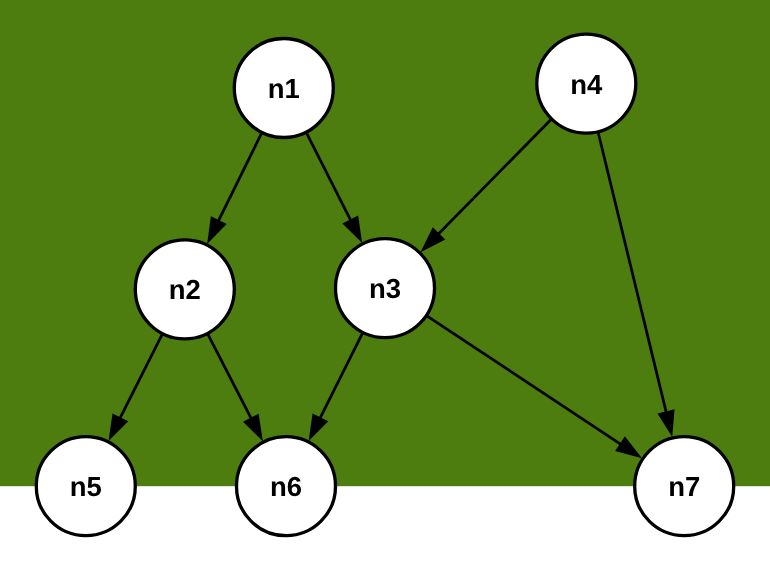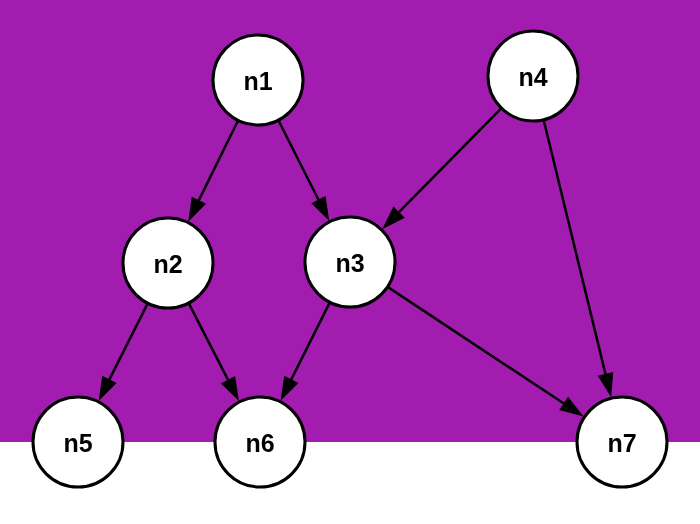--- a/index.html
+++ b/index.html
@@ -10,21 +10,21 @@
   body {
     width: 700px;
     height: 524px;
     font-family: "Liberation Sans", sans-serif;
     overflow: hidden;
   }
   #graph-canvas {
     position: relative;
     width: 700px;
     height: 442px;
-    background: #a21caf;
+    background: #4d7c0f;
     text-align: center;
   }
   svg#graph-svg {
     display: block;
     width: 700px;
     height: 524px;
   }
   .graph-edge {
     fill: none;
   }

